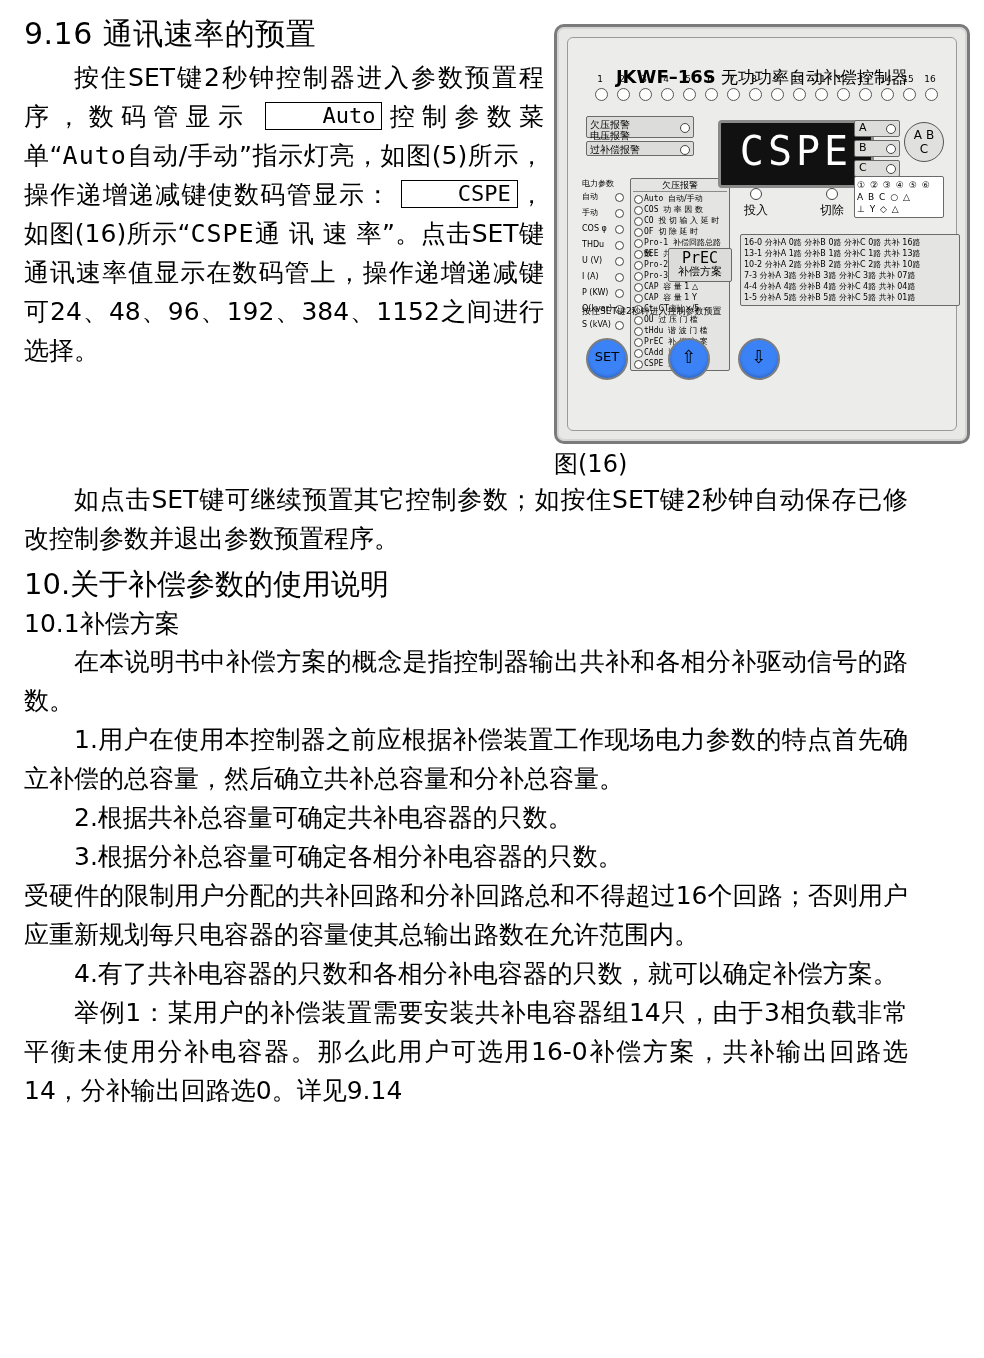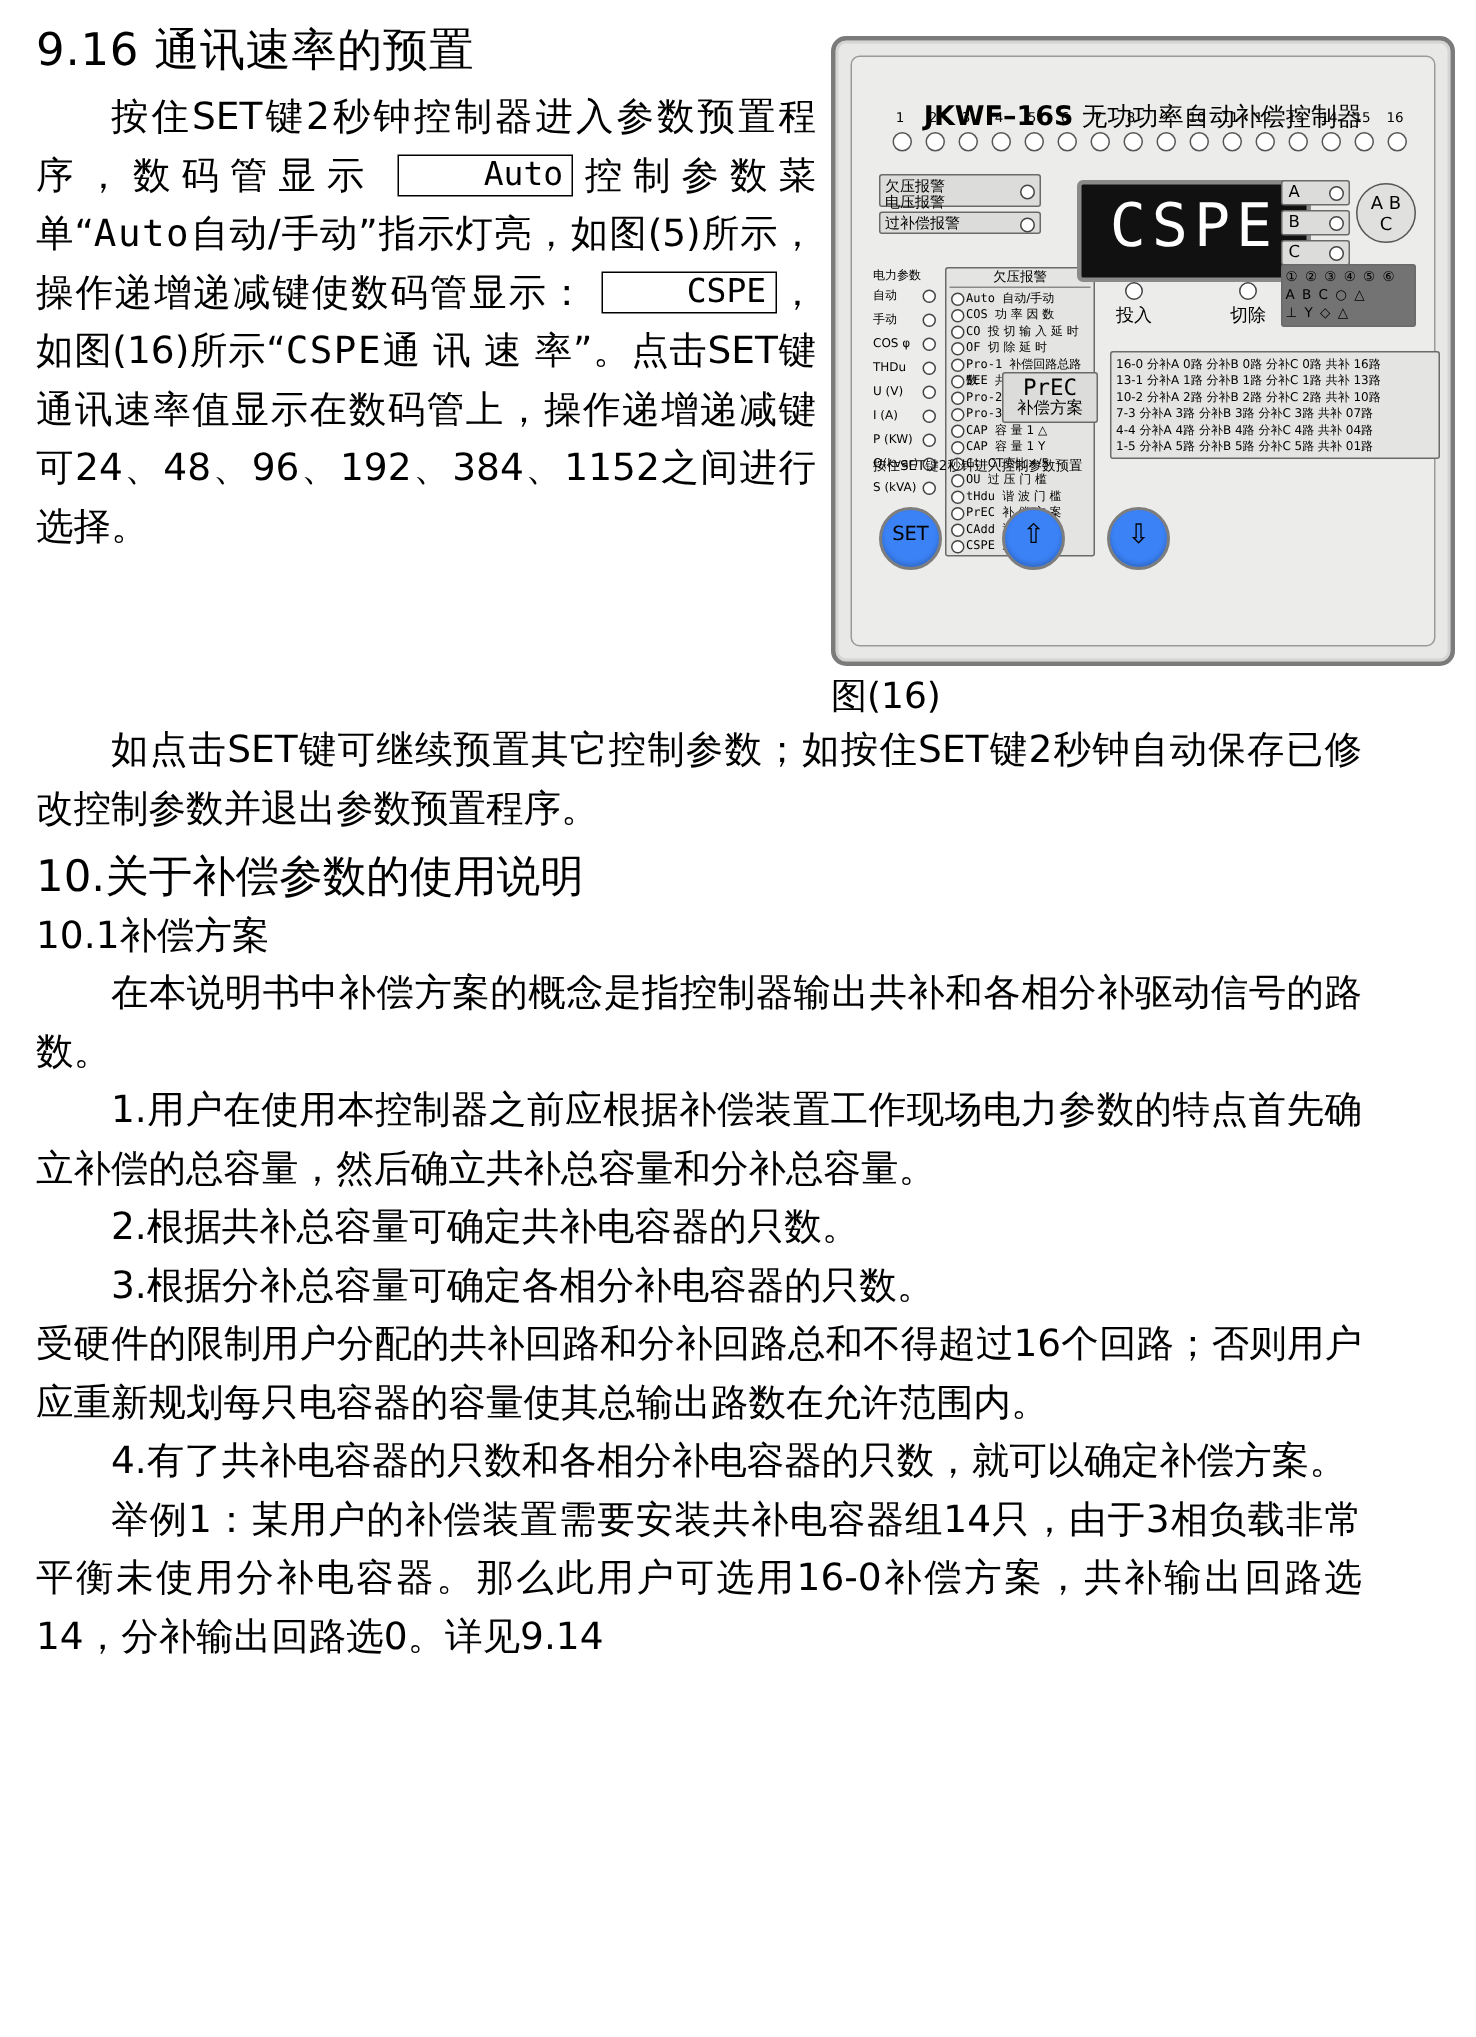--- a/index.html
+++ b/index.html
@@ -284,21 +284,21 @@
     line-height: 14px;
     padding-top: 5px;
     box-sizing: border-box;
     background: #e0e0de;
   }
   .sym-box {
     position: absolute;
     right: 12px; top: 138px;
     width: 90px;
     border: 1px solid #6a6a6a;
-    background: #737373;
+    background: #ffffff;
     font-size: 9px;
     padding: 2px;
     border-radius: 2px;
     box-sizing: border-box;
     margin-left: 33px;
   }
   .sym-row { height: 12px; line-height: 12px; letter-spacing: 1px; }
 
   
   .scheme {

